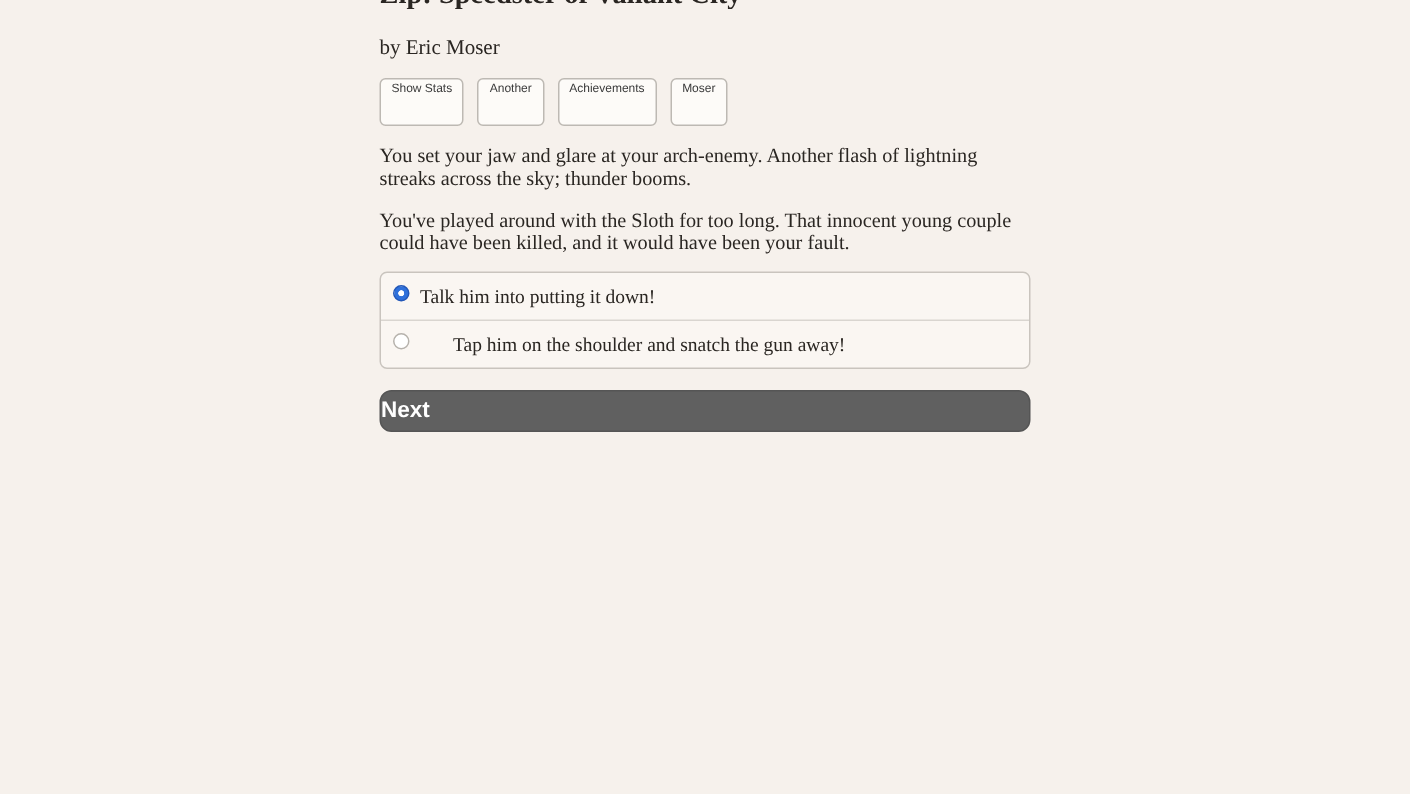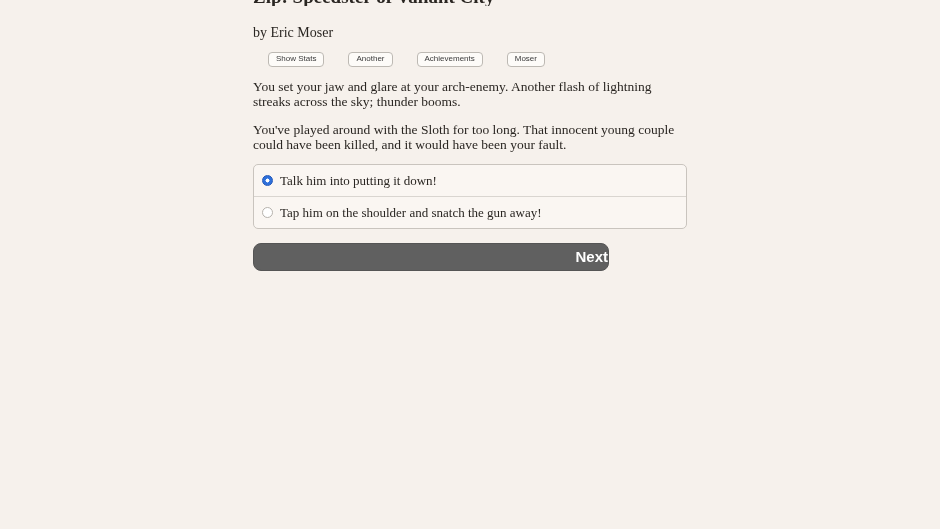--- a/index.html
+++ b/index.html
@@ -31,68 +31,67 @@
 
   .toolbar { margin-top: 10px; display: flex; gap: 9px; }
   .toolbar button {
     font-family: "Liberation Sans", sans-serif;
     font-size: 8px;
     line-height: 1;
     color: #3a3a3a;
     background: #fdfbf8;
     border: 1px solid #bdb9b3;
     border-radius: 4px;
-    padding: 2px 7px 3px;
+    padding: 2px 7px 20px;
     cursor: pointer;
-    margin-left: 15px;
   }
 
   .story { margin-top: 12px; font-size: 13.5px; line-height: 1.14; }
 
   .choices {
     margin-top: 12px;
     background: var(--choiceBg, #faf6f2);
     border: 1px solid var(--choiceBorder, #c9c4be);
     border-radius: 5px;
     overflow: hidden;
   }
   .choice {
     display: flex;
-    align-items: center;
+    align-items: flex-start;
     padding: 8px 8px;
     cursor: pointer;
   }
-  .choice + .choice { border-top: 1px solid #d9d5d0; }
+  .choice + .choice { border-top: 1px solid #d9d5d0; gap: 22px; }
   .radio {
     width: 11px; height: 11px;
     border-radius: 50%;
     background: #fff;
     border: 1px solid #b6b2ac;
     margin-right: 7px;
     flex: 0 0 auto;
   }
   .radio.selected {
     border: 1px solid #2257b8;
     background: radial-gradient(circle, #ffffff 0 1.8px, var(--radio, #2e70db) 2.2px);
   }
   .choice-label { font-size: 13px; line-height: 15px; }
 
   .next {
     display: block;
-    width: 356px;
+    width: 434px;
     margin-top: 14px;
     background: var(--nextBg, #606060);
     color: var(--nextText, #ffffff);
     border: 1px solid #555;
     border-radius: 8px;
     padding: 4px 0 5px;
     font-family: "Liberation Sans", sans-serif;
     font-weight: bold;
     font-size: 15px;
-    text-align: right;
+    text-align: left;
     cursor: pointer;
   }
 </style>
 </head>
 <body>
 
 <div class="stage">
   <div class="column">
 
     <div class="title-clip">

